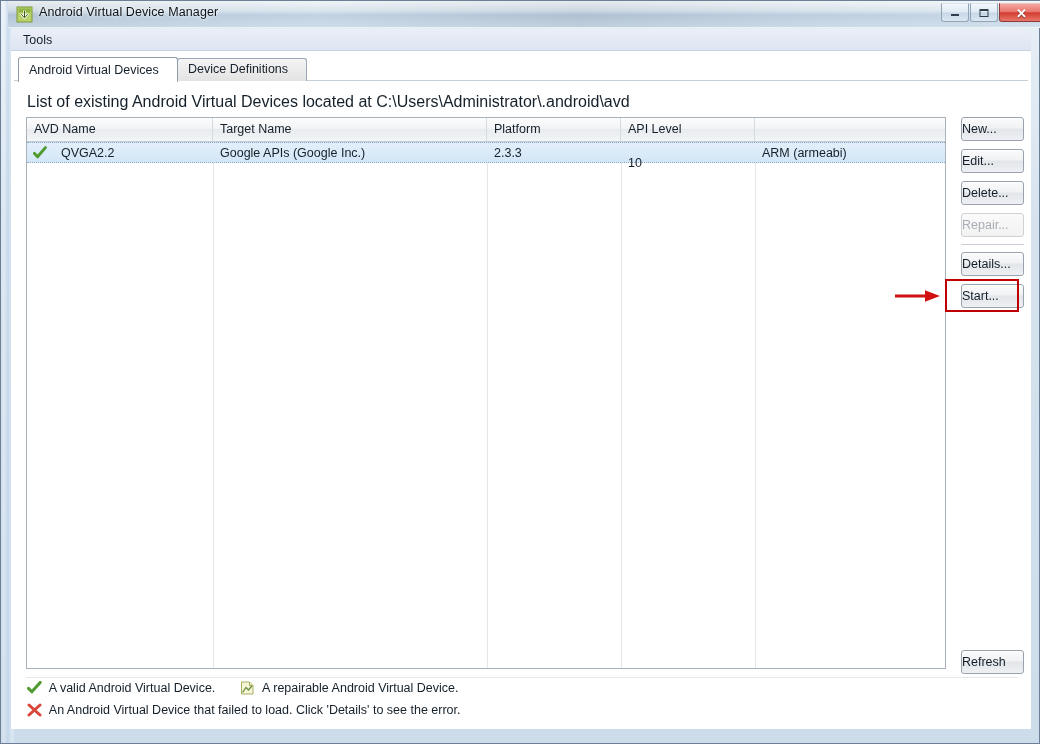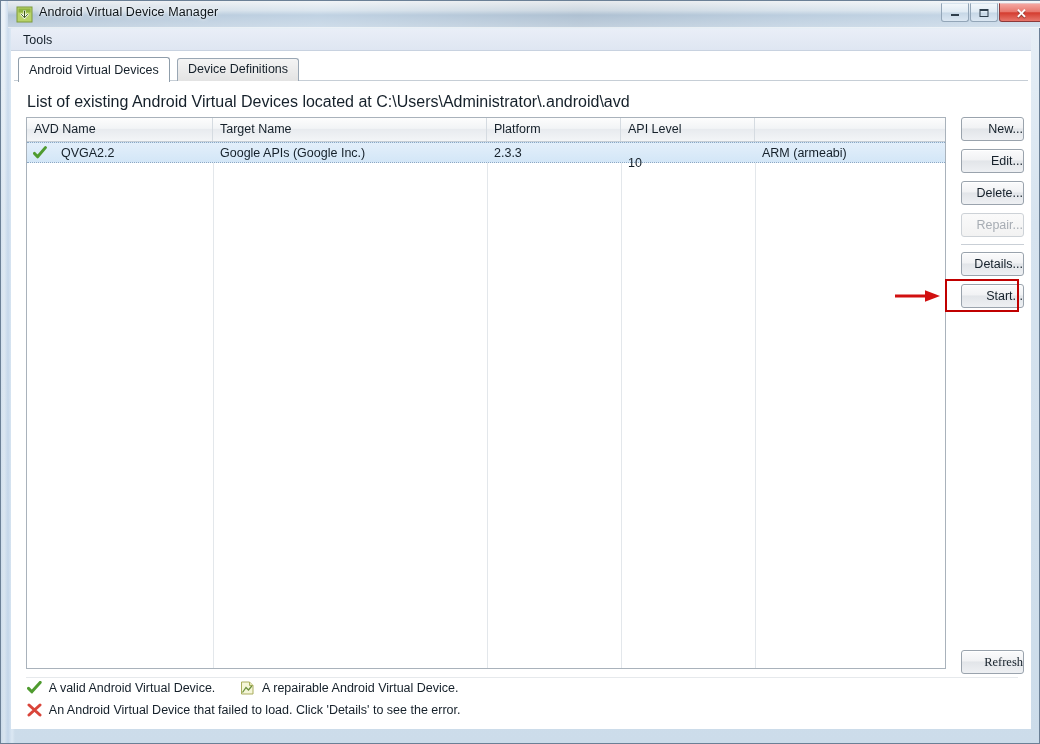--- a/index.html
+++ b/index.html
@@ -169,21 +169,21 @@
     width: 1014px;
     height: 23px;
   }
   .tab {
     position: absolute;
     top: 0;
     height: 23px;
     box-sizing: border-box;
     font-size: 12.5px;
     color: #15202a;
-    padding: 3px 10px 0 10px;
+    padding: 3px 18px 0 10px;
     border: 1px solid #9aa7b4;
     border-bottom: none;
     border-radius: 3px 3px 0 0;
     cursor: default;
     white-space: nowrap;
   }
   .tab.active {
     left: 4px;
     background: #ffffff;
     border-color: #8f9daa;
@@ -287,21 +287,21 @@
   .btn {
     position: absolute;
     width: 63px;
     height: 24px;
     box-sizing: border-box;
     font-size: 12.5px;
     color: #15202a;
     background: linear-gradient(180deg, #fbfbfc 0%, #f1f2f4 45%, #e2e5e9 50%, #eef0f3 100%);
     border: 1px solid #9aa3ad;
     border-radius: 3px;
-    text-align: right;
+    text-align: left;
     line-height: 22px;
     cursor: default;
     box-shadow: inset 0 1px 0 rgba(255,255,255,0.9);
   }
   .btn.disabled {
     color: #a7adb4;
     background: linear-gradient(180deg, #fafafa 0%, #f2f2f2 100%);
     border-color: #cdd2d7;
     box-shadow: none;
   }
@@ -426,21 +426,21 @@
         </div>
       </div>
 
       <div class="btn" style="left:949px; top:65px;">New...</div>
       <div class="btn" style="left:949px; top:97px;">Edit...</div>
       <div class="btn" style="left:949px; top:129px;">Delete...</div>
       <div class="btn disabled" style="left:949px; top:161px;">Repair...</div>
       <div class="btn-sep" style="top:192px;"></div>
       <div class="btn" style="left:949px; top:200px;">Details...</div>
       <div class="btn" style="left:949px; top:232px;">Start...</div>
-      <div class="btn" style="left:949px; top:598px;font-family:Liberation Serif, serif;">Refresh</div>
+      <div class="btn" style="left:949px; top:598px;">Refresh</div>
 
       <div class="bottom-rule"></div>
 
       <div class="legend" style="top:629px;">
         <svg class="lg-icon" viewBox="0 0 15 14">
           <path d="M1.5 7.4 L4.8 10.8 L13.2 1.4" stroke="#4f9b2f" stroke-width="3" fill="none" stroke-linecap="round" stroke-linejoin="round"></path>
         </svg>
         <span>A valid Android Virtual Device.</span>
         <span class="lg-gap"></span>
         <svg class="lg-icon" viewBox="0 0 15 14">

